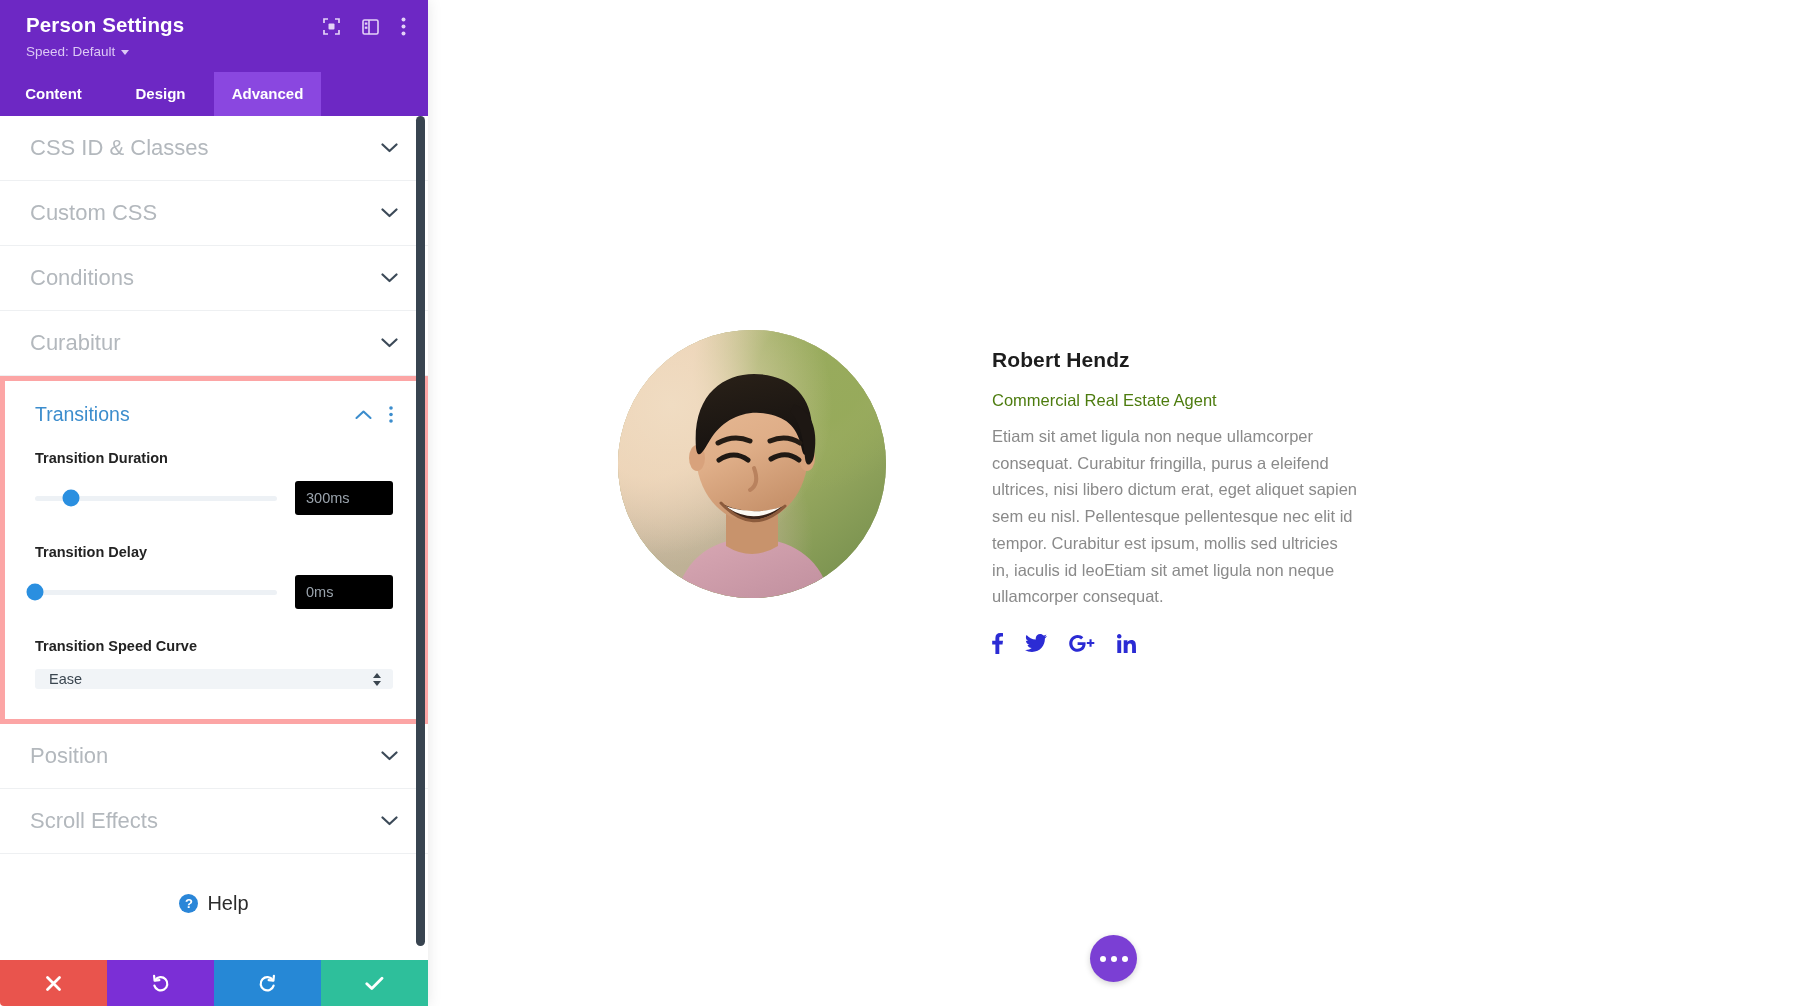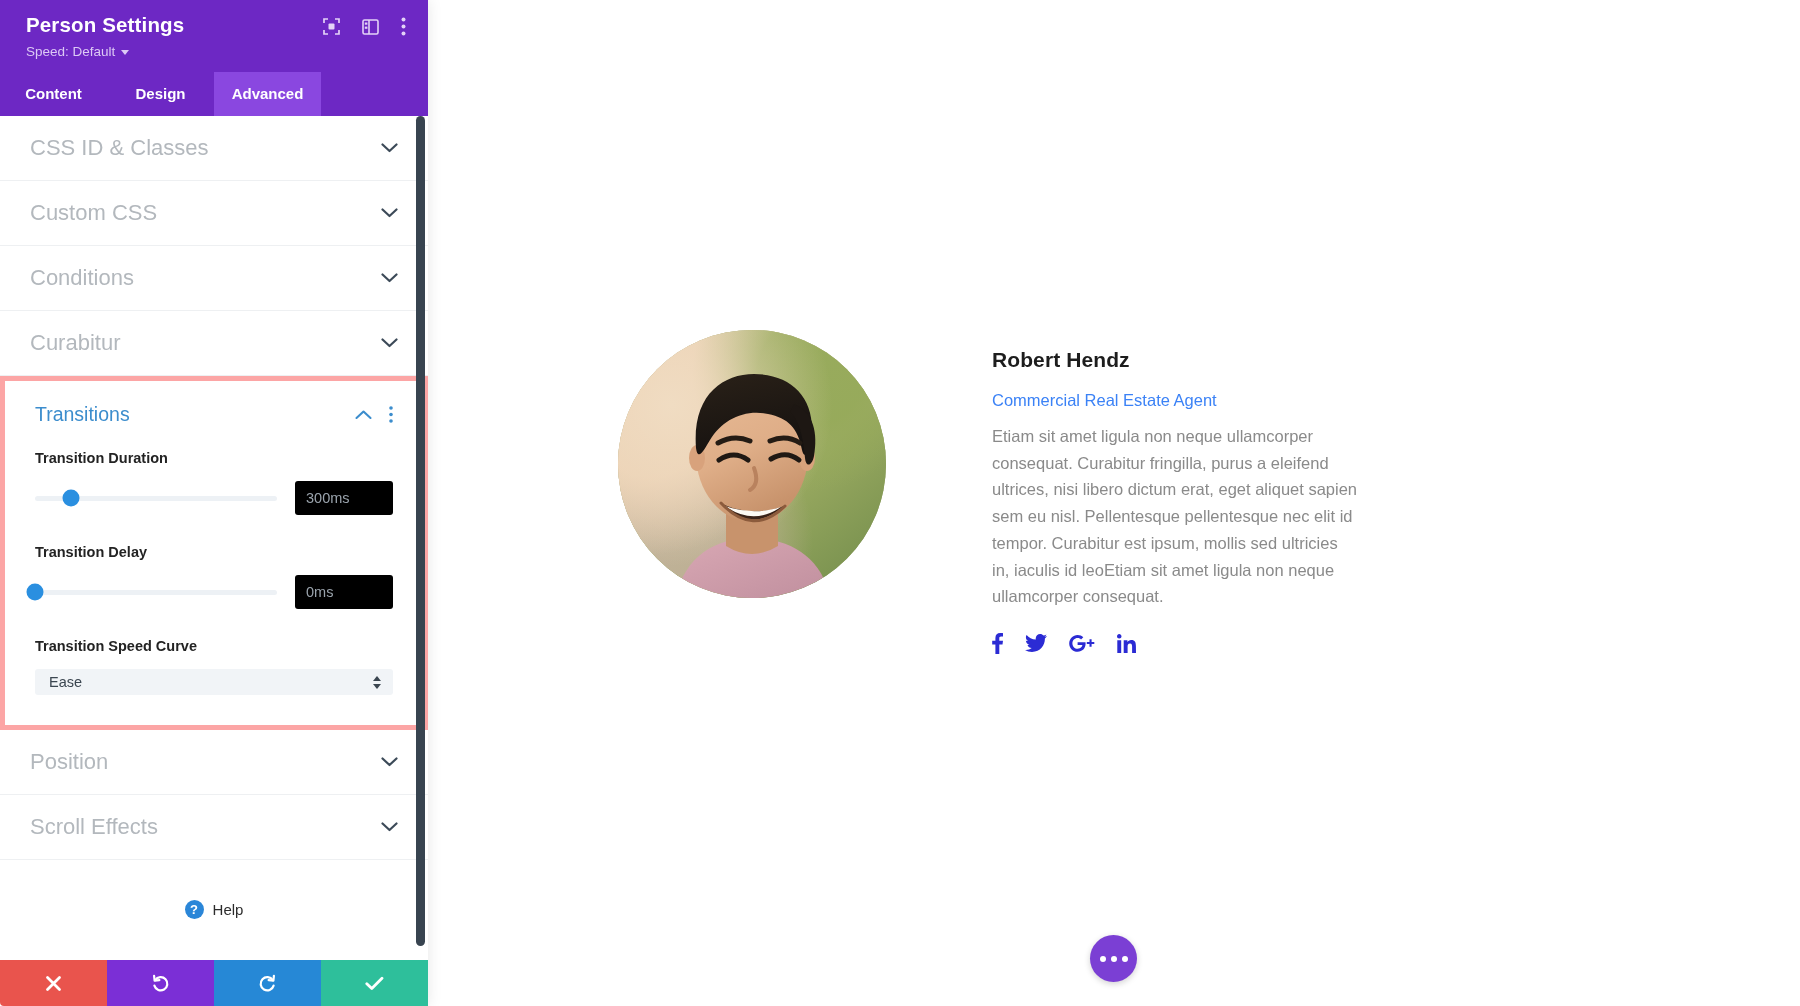--- a/index.html
+++ b/index.html
@@ -46,21 +46,21 @@
     padding-left: 106px;
     padding-top: 18px;
     flex: 1 1 auto;
   }
   .person-name {
     font-size: 21px; font-weight: bold; color: #1d1d1d;
     letter-spacing: .1px;
     margin-bottom: 19px;
   }
   .person-role {
-    font-size: 16.5px; color: #3b82f6; font-weight: normal;
+    font-size: 16.5px; color: #4d7c0f; font-weight: normal;
     margin-bottom: 13px;
   }
   .person-desc {
     font-size: 16.5px; line-height: 1.62; color: #8a8a8a;
     max-width: 690px;
   }
   .person-social {
     margin-top: 22px;
     display: flex; align-items: center; gap: 22px;
   }
@@ -205,21 +205,21 @@
   .slider-value {
     flex: 0 0 98px;
     height: 34px;
     background: #000000;
     border-radius: 3px;
     display: flex; align-items: center;
     padding-left: 11px;
     font-size: 14.5px; color: #9aa3ac;
   }
   .select-box {
-    height: 26px;
+    height: 20px;
     background: #f1f4f7;
     border-radius: 3px;
     display: flex; align-items: center; justify-content: space-between;
     padding: 0 12px 0 14px;
     font-size: 14.5px; color: #3b4650;
     cursor: pointer;
     width: 100%;
   }
   .spinner { display: flex; flex-direction: column; gap: 3px; }
   .spin-up { width:0;height:0;border-left:4px solid transparent;border-right:4px solid transparent;border-bottom:5px solid #3b4650; }
@@ -229,21 +229,21 @@
     height: 98px;
     display: flex; align-items: center; justify-content: center; gap: 9px;
     cursor: pointer;
   }
   .help-badge {
     width: 19px; height: 19px; border-radius: 50%;
     background: #2a86d8; color: #fff;
     font-size: 13px; font-weight: bold;
     display: flex; align-items: center; justify-content: center;
   }
-  .help-text { font-size: 15px; color: #2c2c2c; }
+  .help-text { font-size: 20px; color: #2c2c2c; }
 
   
   .panel-sb {
     position: absolute;
     right: 3px; top: 0;
     width: 9px; height: 100%;
     z-index: 9;
     pointer-events: none;
   }
   .panel-sb-thumb {

